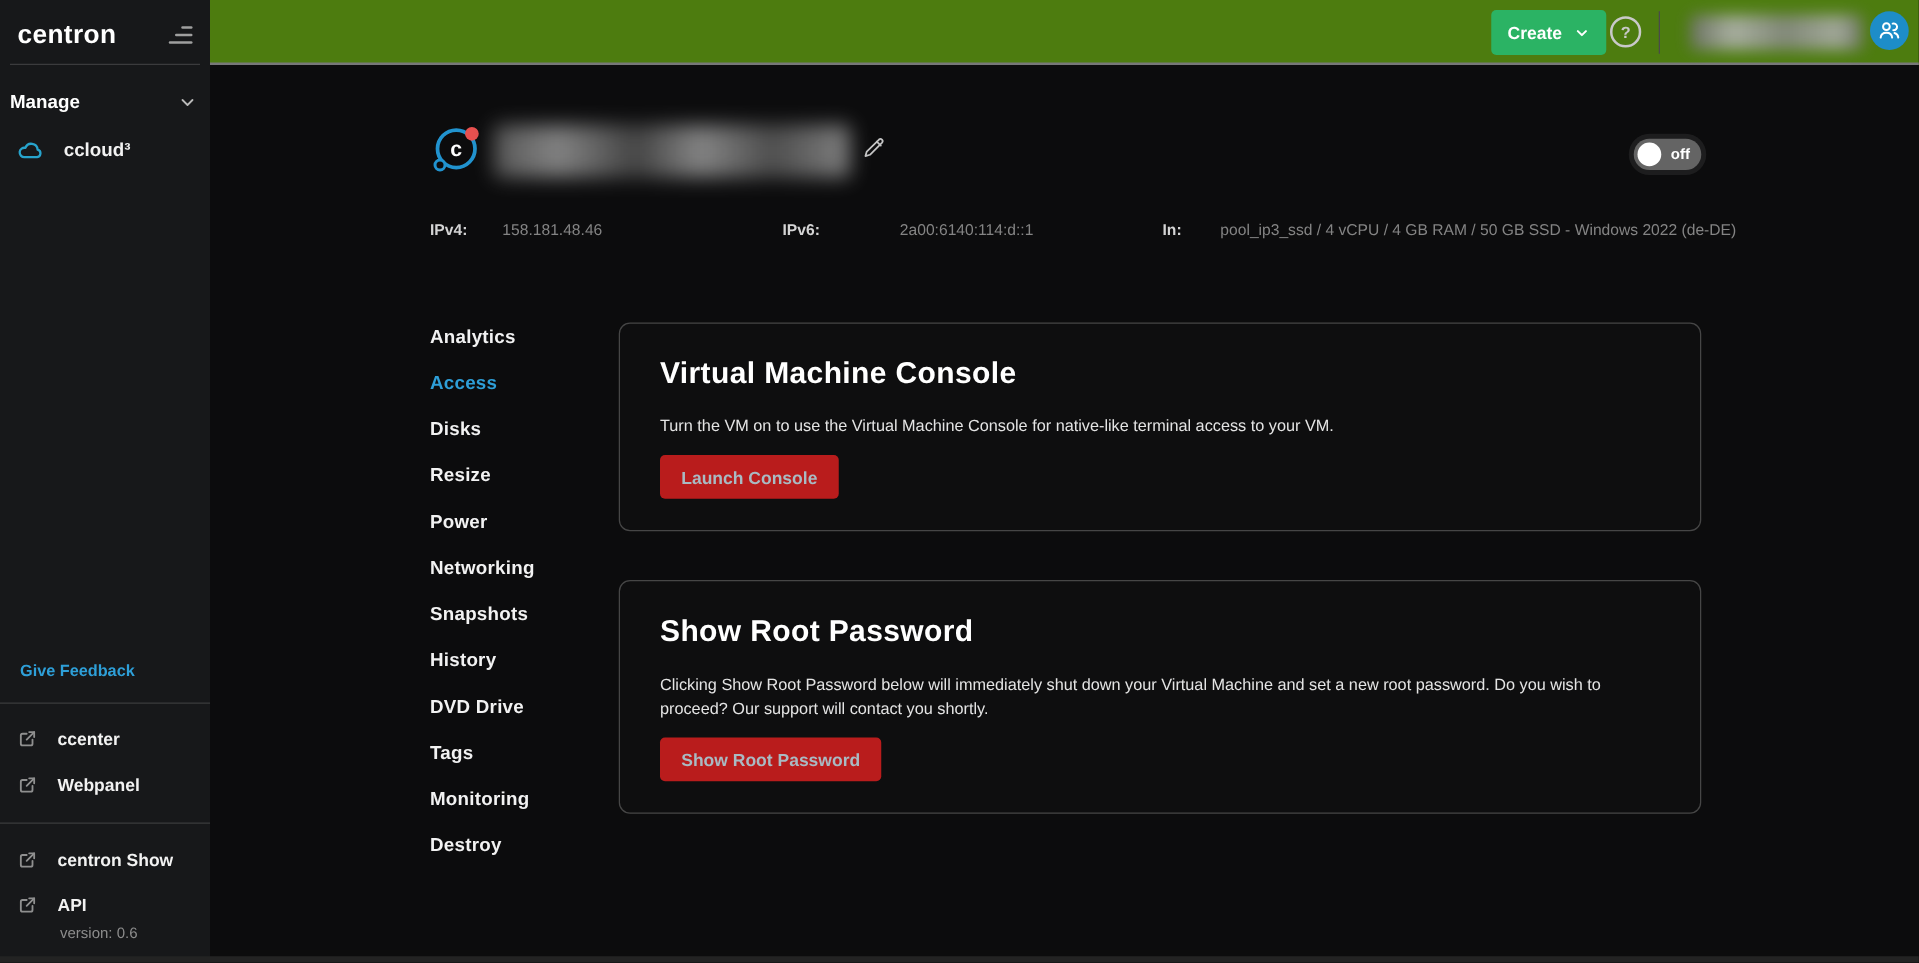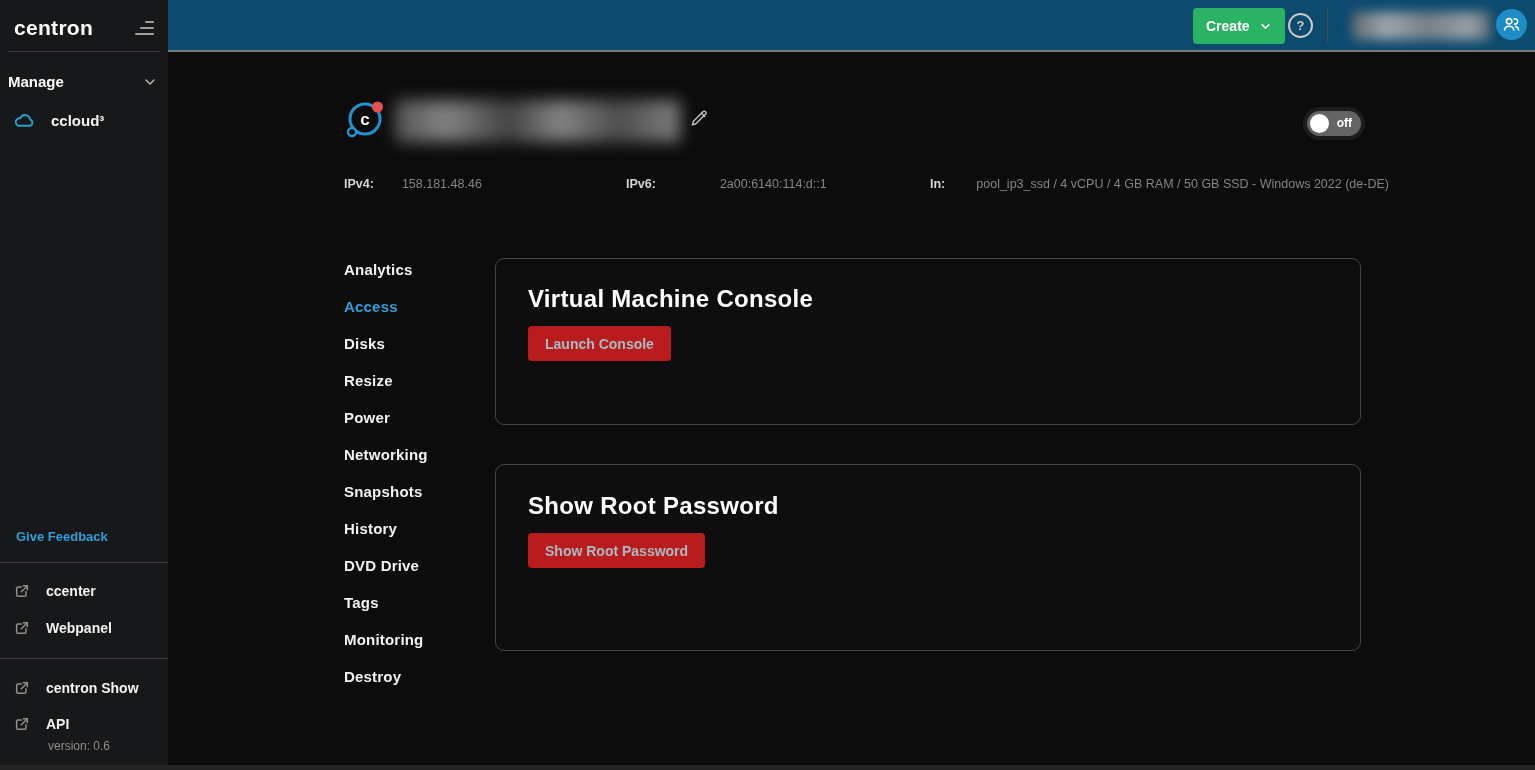--- a/index.html
+++ b/index.html
@@ -26,21 +26,21 @@
   .manage-label { color:#fff; font-size:15px; font-weight:700; }
   .side-item { position:absolute; left:0; right:0; display:flex; align-items:center; cursor:pointer; }
   .side-item .ico { margin-left:14px; display:flex; align-items:center; }
   .side-item .lbl { margin-left:16px; color:#f2f2f2; font-size:15px; font-weight:700; }
   .ext-item .lbl { font-size:14px; }
   .feedback { position:absolute; top:529px; left:16px; color:#2e9fd8; font-size:13px;
     font-weight:700; cursor:pointer; }
   .version { position:absolute; top:739px; left:48px; color:#8d8d8d; font-size:12px; }
 
   
-  .topbar { position:absolute; left:168px; top:0; right:0; height:52px; background:#0c4a6e;
+  .topbar { position:absolute; left:168px; top:0; right:0; height:52px; background:#4d7c0f;
     border-bottom:2px solid #787878; z-index:4; }
   .create-btn { position:absolute; left:1025px; top:8px; height:36px; padding:0 13px;
     background:#2bb364; border:none; border-radius:4px; display:inline-flex;
     align-items:center; gap:9px; cursor:pointer; }
   .create-btn .lbl { color:#fff; font-size:14px; font-weight:700; }
   .help-btn { position:absolute; left:1120px; top:13px; width:25px; height:25px;
     border:2px solid #c9c9c9; border-radius:50%; color:#c9c9c9; font-size:13px;
     font-weight:700; display:flex; align-items:center; justify-content:center; cursor:pointer; }
   .vbar { position:absolute; left:1159px; top:9px; width:1px; height:34px; background:#4a4a4a; }
   .blur-user { position:absolute; left:1184px; top:12px; width:138px; height:28px;
@@ -244,23 +244,25 @@
     <li>History</li>
     <li>DVD Drive</li>
     <li>Tags</li>
     <li>Monitoring</li>
     <li>Destroy</li>
   </ul>
 
   <div class="cards">
     <section class="card card-console">
       <h2>Virtual Machine Console</h2>
+      <p>Turn the VM on to use the Virtual Machine Console for native-like terminal access to your VM.</p>
       <button class="action">Launch Console</button>
     </section>
 
     <section class="card card-root">
       <h2>Show Root Password</h2>
+      <p>Clicking Show Root Password below will immediately shut down your Virtual Machine and set a new root password. Do you wish to proceed? Our support will contact you shortly.</p>
       <button class="action">Show Root Password</button>
     </section>
   </div>
 </main>
 
 <div class="hscrollbar"></div>
 
 </body></html>

